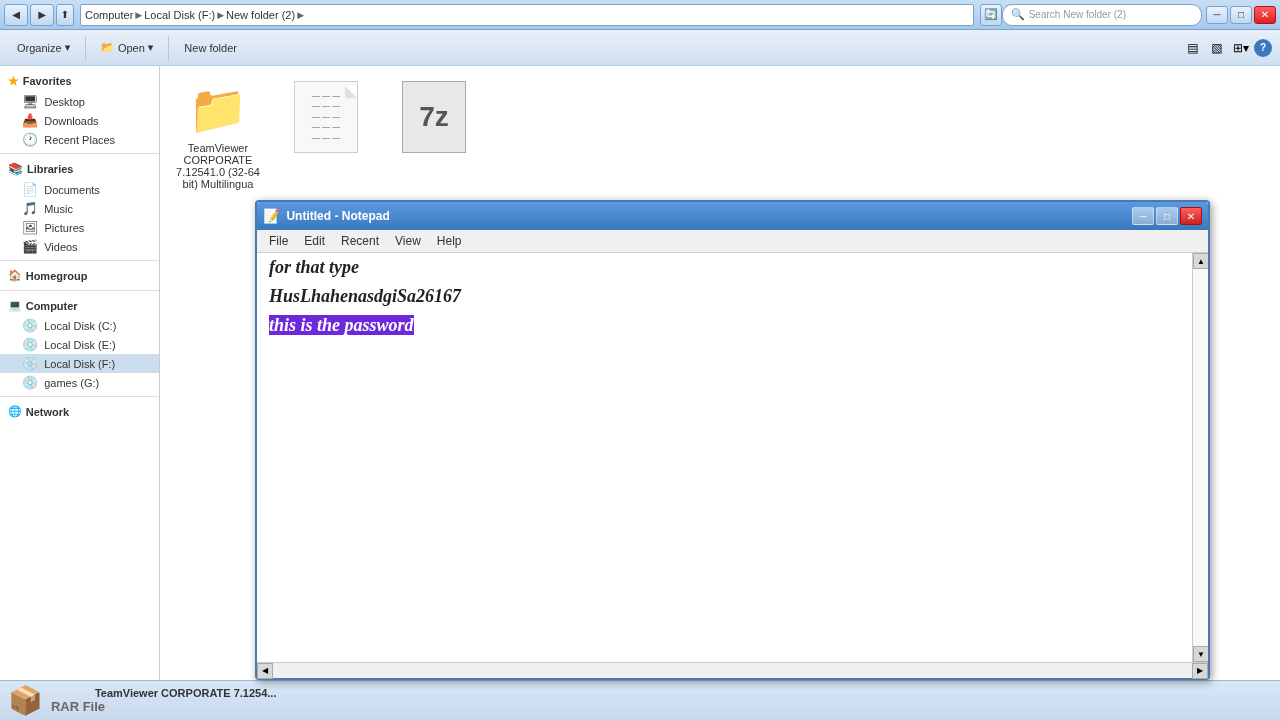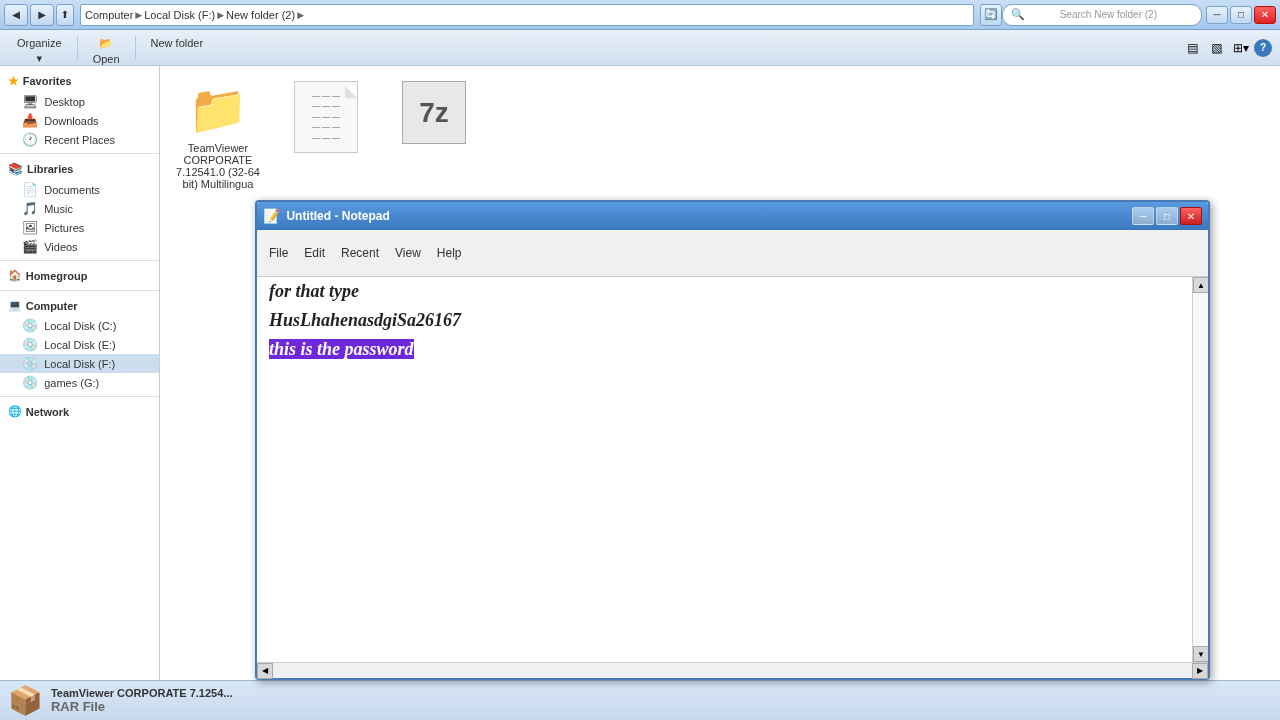--- a/index.html
+++ b/index.html
@@ -102,21 +102,21 @@
       flex-shrink: 0;
     }
     .toolbar-btn {
       display: flex; align-items: center; gap: 3px;
       padding: 2px 8px;
       height: 28px;
       background: transparent;
       border: 1px solid transparent;
       border-radius: 3px;
       cursor: pointer;
-      font-size: 11px; color: #333; flex-direction: column;
+      font-size: 11px; color: #333;
     }
     .toolbar-sep { width: 1px; height: 24px; background: #b0c8e0; margin: 0 2px; }
     .toolbar-views { margin-left: auto; display: flex; align-items: center; gap: 2px; }
     .view-btn {
       width: 22px; height: 22px;
       background: transparent;
       border: 1px solid transparent;
       border-radius: 2px;
       cursor: pointer;
       display: flex; align-items: center; justify-content: center;
@@ -221,21 +221,21 @@
       background: linear-gradient(to bottom, #aaccee, #8aadd0);
       color: white; font-size: 10px;
       display: flex; align-items: center; justify-content: center;
       cursor: pointer;
     }
     .np-btn.close-btn { background: linear-gradient(to bottom, #ff6060, #cc2020); border-color: #aa1010; }
 
     
     .notepad-menu {
       display: flex; gap: 0;
-      padding: 14px 4px;
+      padding: 2px 4px;
       background: #f0f0f0;
       border-bottom: 1px solid #ccc;
       align-items: center;
     }
     .menu-item {
       padding: 2px 8px;
       font-size: 12px; color: #333;
       cursor: pointer;
       border-radius: 2px;
     }
@@ -310,21 +310,21 @@
           <span>Local Disk (F:)</span>
           <span class="breadcrumb-sep">▶</span>
           <span>New folder (2)</span>
           <span class="breadcrumb-sep">▶</span>
         </div>
       </div>
       <div class="refresh-btn">🔄</div>
     </div>
     <div class="search-bar">
       <span>🔍</span>
-      <span style="font-size:10px;color:#999;margin-left:31px;">Search New folder (2)</span>
+      <span style="font-size:10px;color:#999;">Search New folder (2)</span>
     </div>
     <div class="title-bar-controls">
       <div class="win-btn">─</div>
       <div class="win-btn">□</div>
       <div class="win-btn close">✕</div>
     </div>
   </div>
 
   <div class="toolbar">
     <button class="toolbar-btn">
@@ -437,31 +437,31 @@
 
         <div class="file-item" style="margin-top:0">
           <div style="width:64px;height:72px;background:#f8f8f8;border:1px solid #ccc;display:flex;align-items:center;justify-content:center;font-size:10px;color:#999;position:relative;">
             <div style="position:absolute;top:4px;right:0;width:0;height:0;border-left:12px solid #e0e0e0;border-top:12px solid white;"></div>
             <div style="padding:4px;font-size:8px;color:#555;line-height:1.3;">— — —<br>— — —<br>— — —<br>— — —<br>— — —</div>
           </div>
           <div class="file-name"></div>
         </div>
 
         <div class="file-item">
-          <div style="width:64px;height:63px;background:#e8e8e8;border:1px solid #aaa;display:flex;align-items:center;justify-content:center;font-size:28px;font-weight:bold;color:#555;">7z</div>
+          <div style="width:64px;height:72px;background:#e8e8e8;border:1px solid #aaa;display:flex;align-items:center;justify-content:center;font-size:28px;font-weight:bold;color:#555;">7z</div>
           <div class="file-name"></div>
         </div>
       </div>
     </div>
   </div>
 
   <div class="status-bar">
     <div style="font-size:28px;">📦</div>
     <div>
-      <div style="font-size:11px;color:#333;font-weight:bold;">TeamViewer CORPORATE 7.1254...</div>
+      <div style="font-size:11px;color:#333;font-weight:bold;margin-left:44px;">TeamViewer CORPORATE 7.1254...</div>
       <div style="font-size:13px;color:#666;font-weight:bold;">RAR File</div>
     </div>
   </div>
 </div>
 
 <div class="notepad-window">
 
   <div class="notepad-title-bar">
     <span class="notepad-icon">📝</span>
     <span class="notepad-title">Untitled - Notepad</span>

